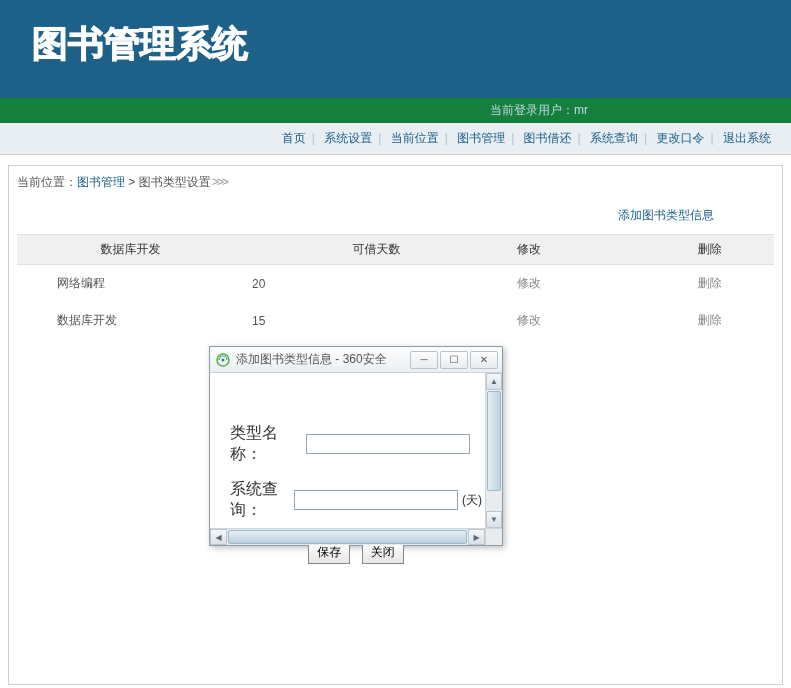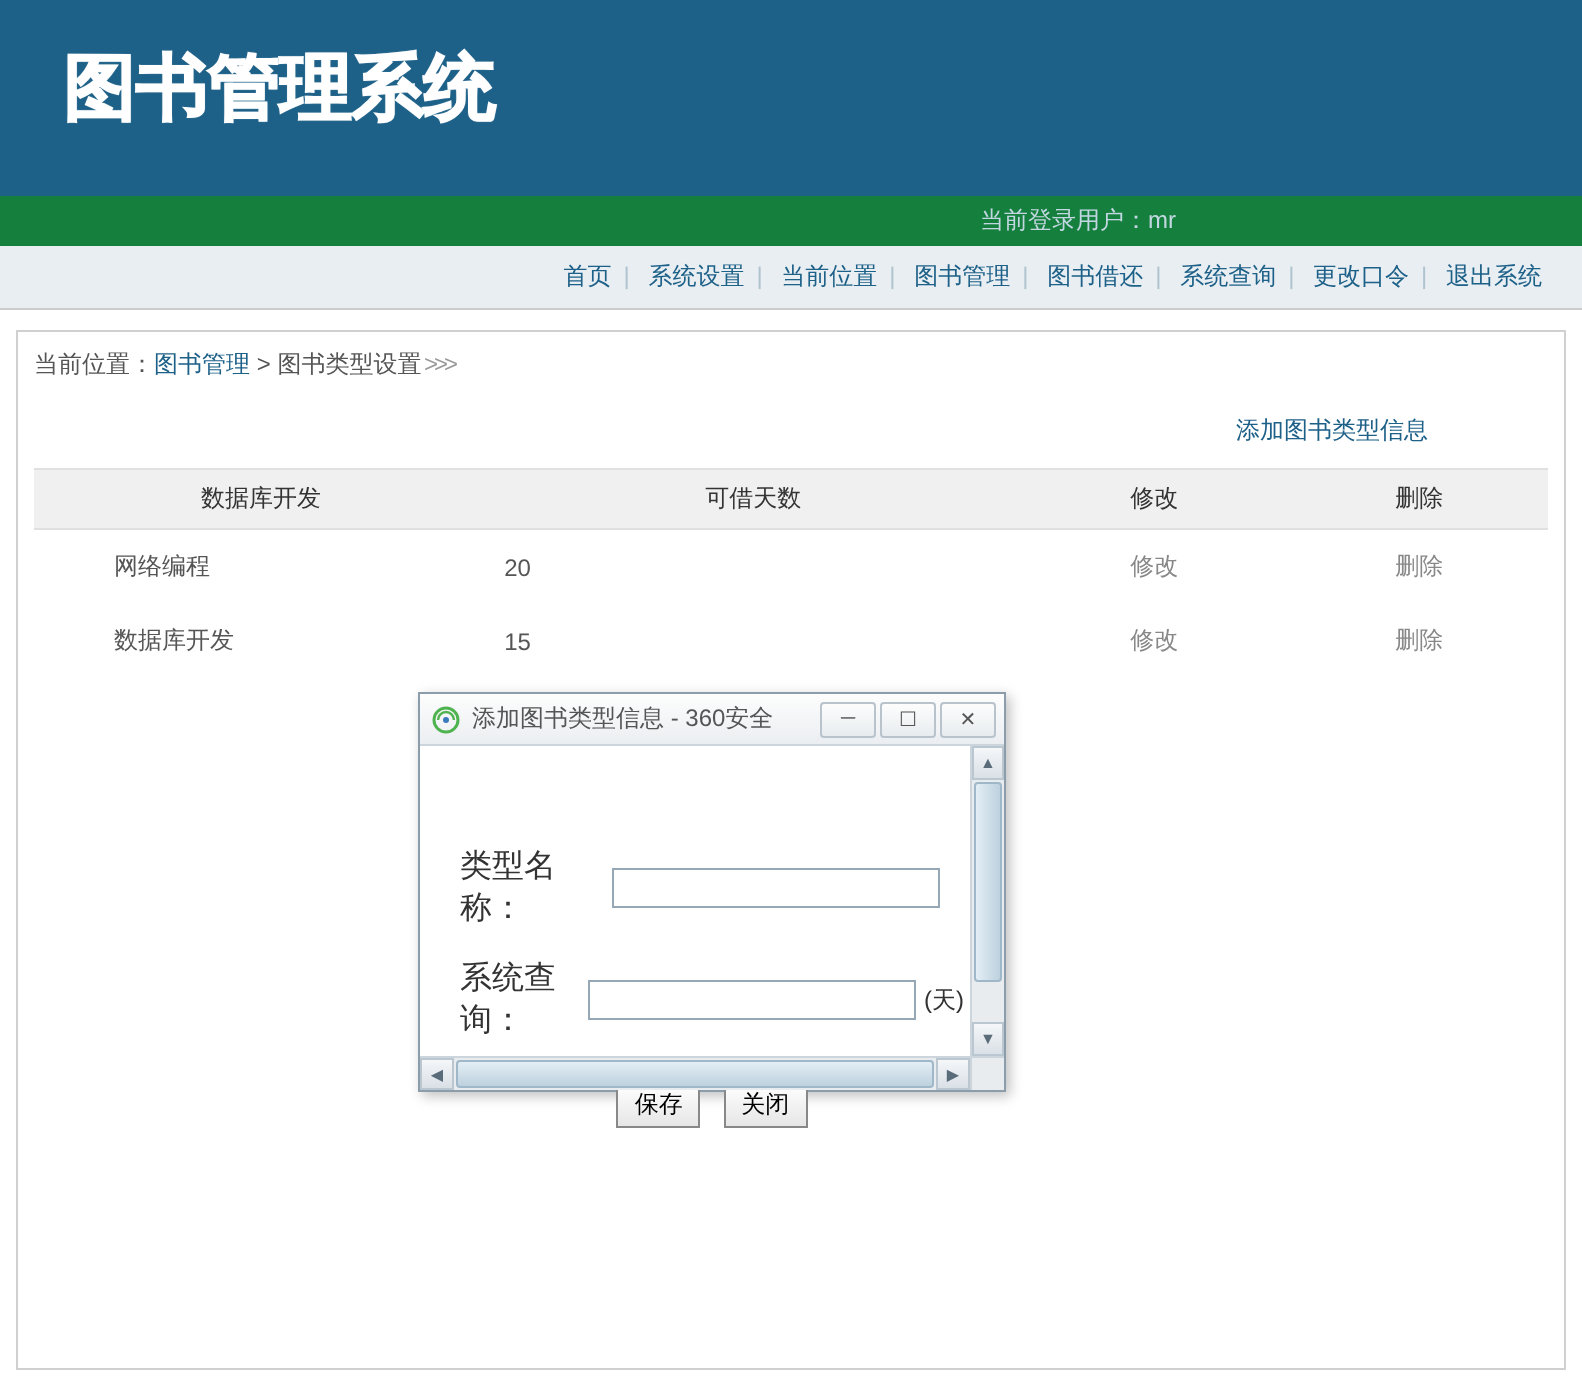--- a/index.html
+++ b/index.html
@@ -49,21 +49,21 @@
       font-weight: normal; 
       color: #333;
       font-size: 12px;
       border-top: 1px solid #e0e0e0;
       border-bottom: 1px solid #e0e0e0;
     }
     .data-table td { padding: 10px 8px; color: #555; font-size: 12px; }
     .data-table td a { color: #888; text-decoration: none; }
     .col-name { width: 30%; padding-left: 40px; }
     .col-days { width: 35%; }
-    .col-edit { width: 18%; text-align: center; }
+    .col-edit { width: 18%; text-align: left; }
     .col-del { width: 17%; text-align: center; }
     .data-table th.col-name { text-align: center; }
     .data-table td.col-name { padding-left: 40px; text-align: left; }
     
     
     .dialog {
       position: absolute;
       left: 200px; top: 180px;
       width: 294px;
       background: #fff;

